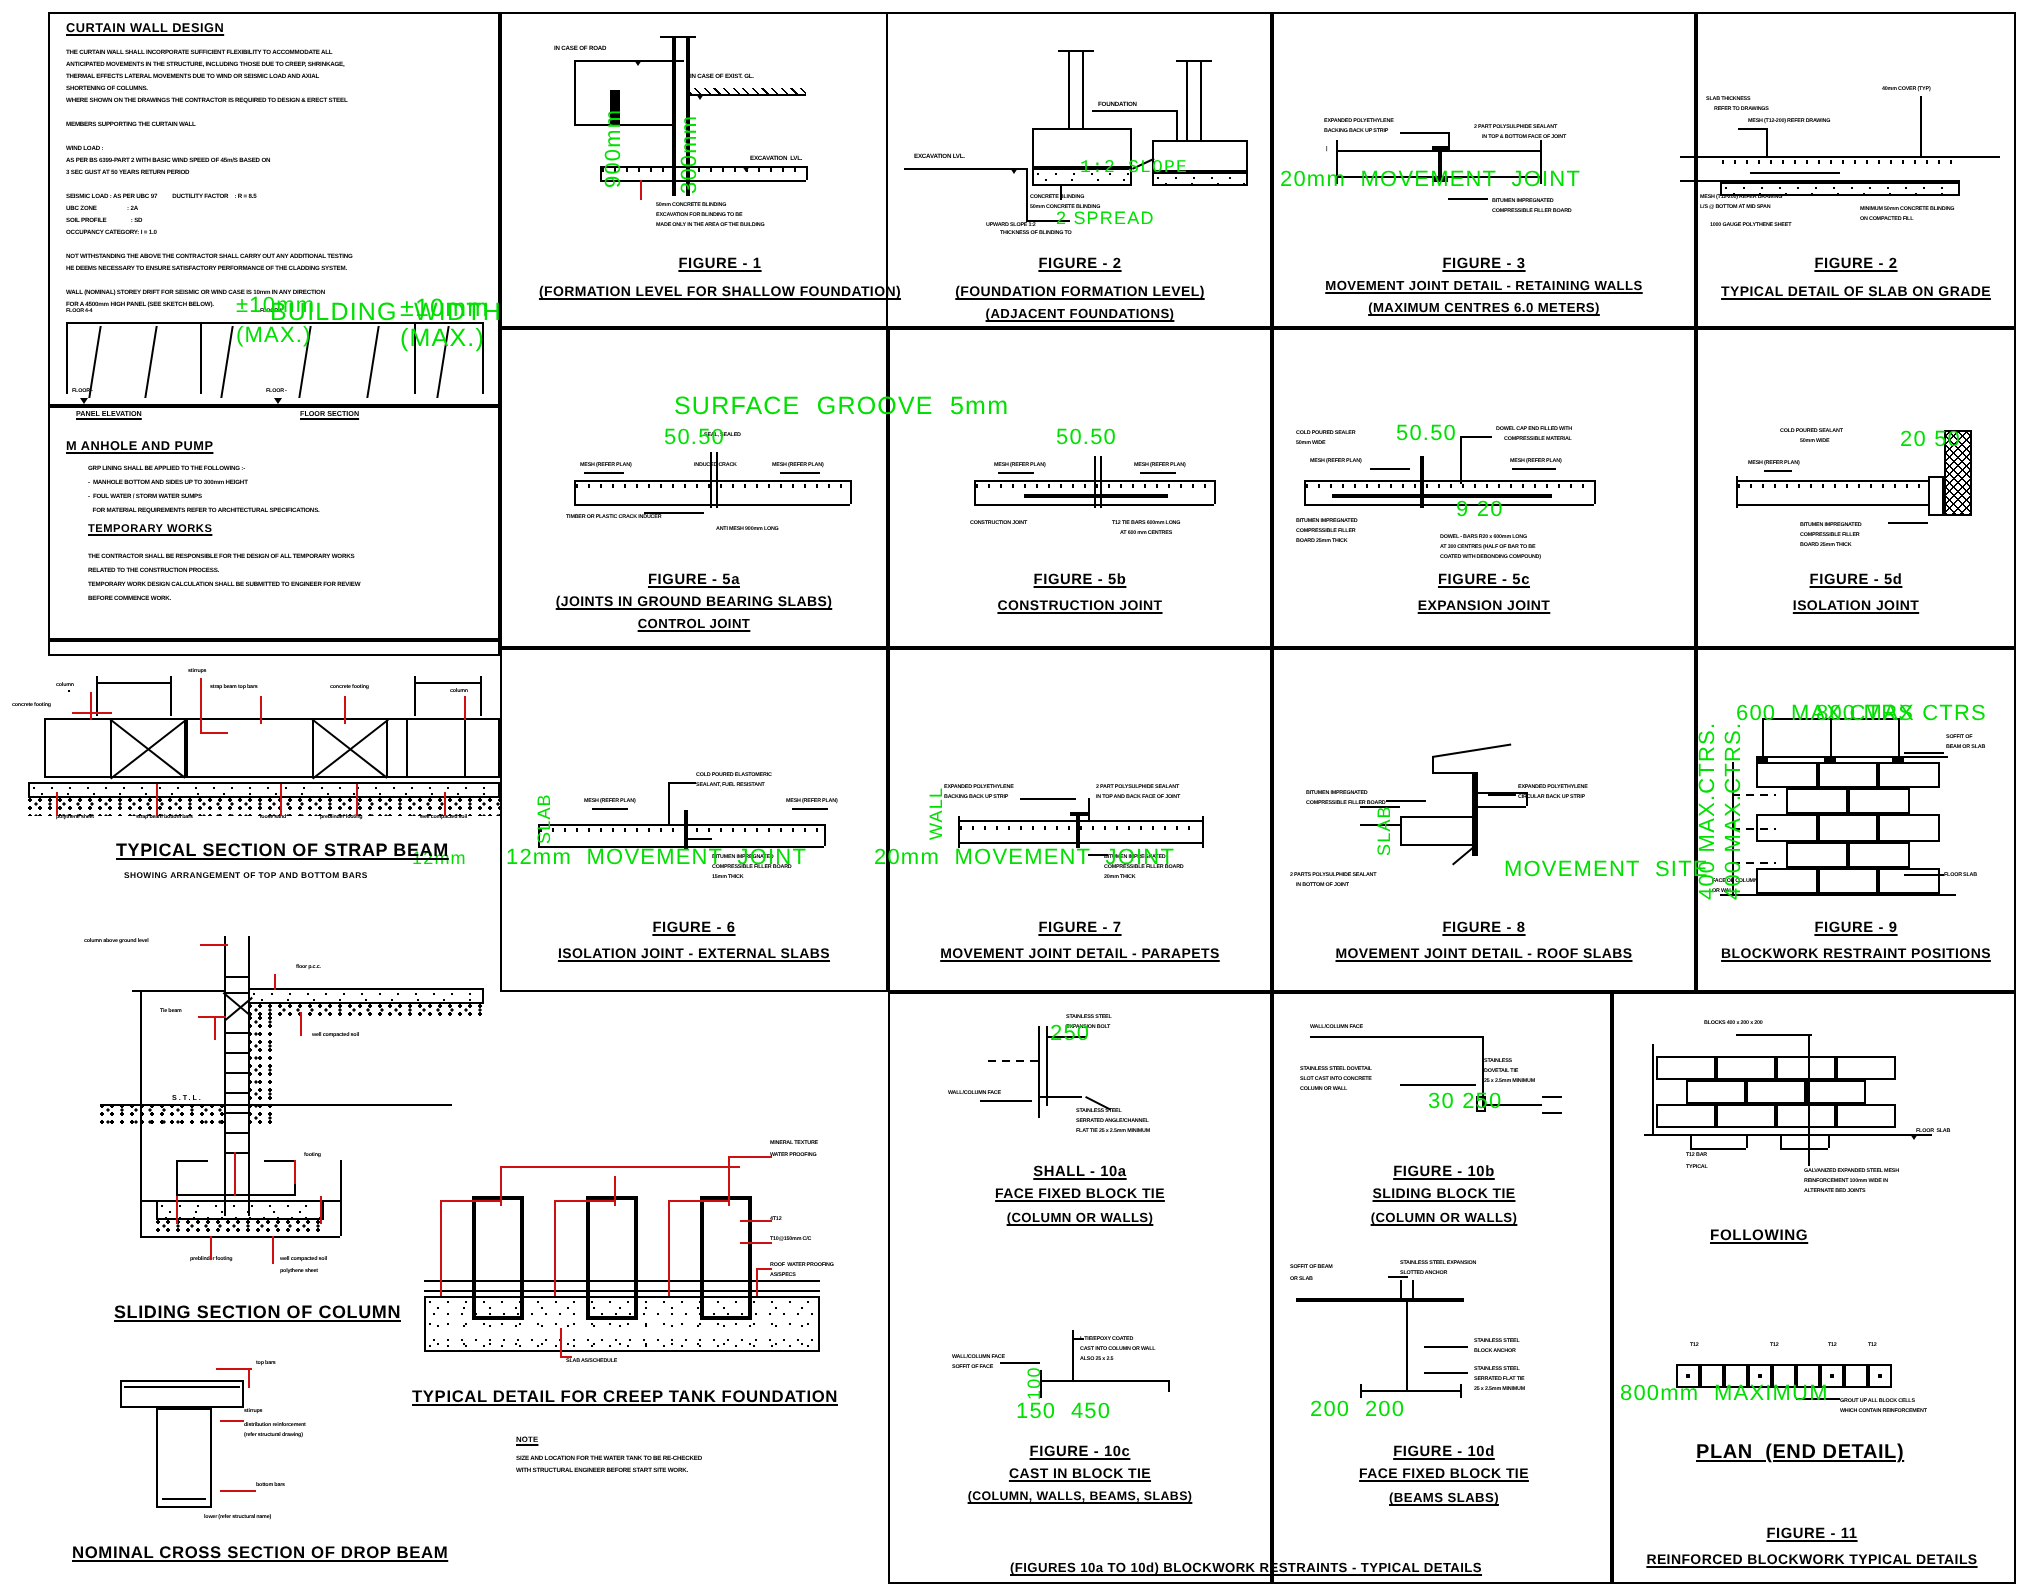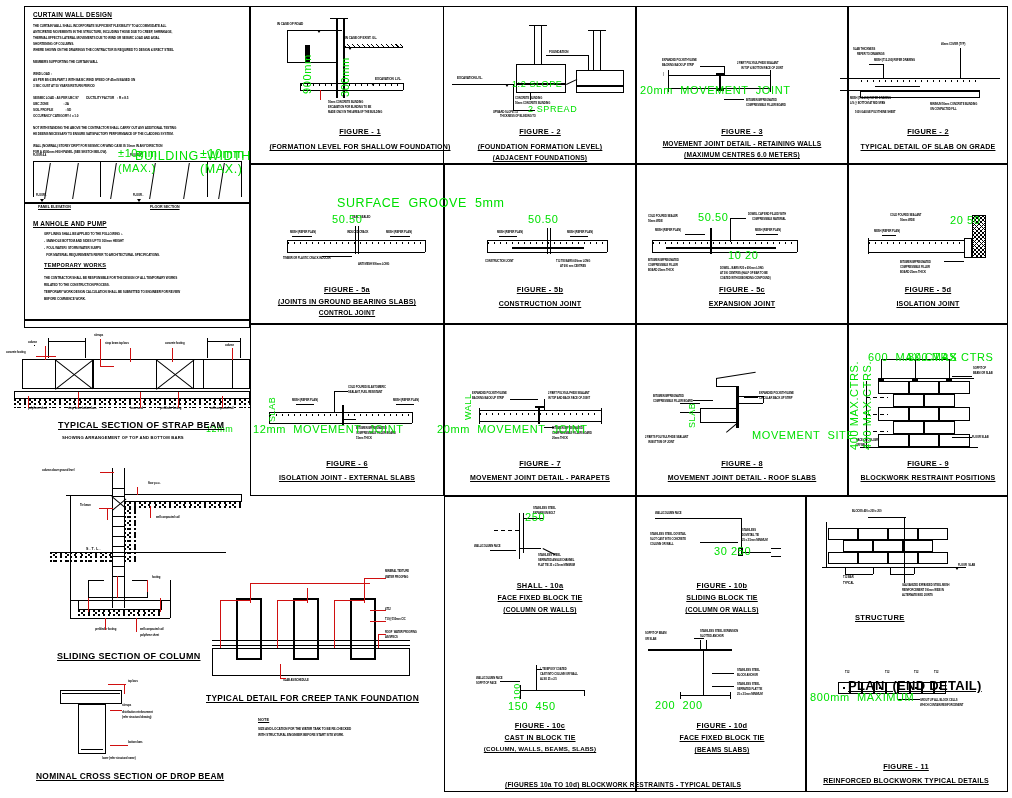--- a/index.html
+++ b/index.html
@@ -214,21 +214,21 @@
   <div class="conc" style="left:516px;top:84px;width:50px;height:9px;"></div>
   <div class="conc" style="left:576px;top:86px;width:48px;height:7px;"></div>
   <div class="ln" style="left:566px;top:84px;width:12px;height:1px;transform:rotate(-25deg);transform-origin:0 0;"></div>
   <div class="ln hl" style="left:530px;top:92px;width:34px;"></div>
   <div class="ln vl" style="left:530px;top:92px;height:8px;"></div>
   <div class="ln vl" style="left:513px;top:84px;height:26px;"></div>
   <div class="ln hl" style="left:513px;top:110px;width:22px;"></div>
   <div class="ln hl" style="left:546px;top:55px;width:42px;"></div>
   <div class="ln vl" style="left:588px;top:55px;height:15px;"></div>
 
-  <div class="grn sm" style="left:512px;top:80px;">1:2 SLOPE</div>
+  <div class="grn sm" style="left:540px;top:80px;font-family:Liberation Mono, monospace;">1:2 SLOPE</div>
   <div class="grn sm" style="left:528px;top:105px;">2 SPREAD</div>
 
   <div class="t figno ctr" style="left:540px;top:128px;width:160px;">FIGURE - 2</div>
   <div class="t figttl ctr" style="left:540px;top:143px;width:190px;">(FOUNDATION FORMATION LEVEL)</div>
   <div class="t figsub ctr" style="left:540px;top:154px;width:190px;">(ADJACENT FOUNDATIONS)</div>
 
   <div class="t xtiny" style="left:662px;top:60px;">EXPANDED POLYETHYLENE</div>
   <div class="t xtiny" style="left:662px;top:65px;">BACKING BACK UP STRIP</div>
   <div class="t xtiny" style="left:737px;top:63px;">2 PART POLYSULPHIDE SEALANT</div>
   <div class="t xtiny" style="left:741px;top:68px;">IN TOP &amp; BOTTOM FACE OF JOINT</div>
@@ -345,21 +345,21 @@
   <div class="ln vl" style="left:797px;top:240px;height:12px;"></div>
   <div class="dotrow" style="left:653px;top:242px;width:143px;"></div>
   <div class="fill" style="left:666px;top:247px;width:110px;height:2.2px;"></div>
   <div class="ln vl" style="left:710px;top:228px;height:26px;width:2.2px;"></div>
   <div class="ln hl" style="left:685px;top:234px;width:20px;"></div>
   <div class="ln hl" style="left:756px;top:234px;width:22px;"></div>
   <div class="ln hl" style="left:730px;top:218px;width:16px;"></div>
   <div class="ln vl" style="left:730px;top:218px;height:24px;"></div>
 
   <div class="grn" style="left:698px;top:212px;">50.50</div>
-  <div class="grn" style="left:728px;top:250px;">10 20</div>
+  <div class="grn" style="left:728px;top:250px;">9 20</div>
 
   <div class="t figno ctr" style="left:742px;top:286px;width:160px;">FIGURE - 5c</div>
   <div class="t figttl ctr" style="left:742px;top:300px;width:190px;">EXPANSION JOINT</div>
 
   <div class="t xtiny" style="left:890px;top:215px;">COLD POURED SEALANT</div>
   <div class="t xtiny" style="left:900px;top:220px;">50mm WIDE</div>
   <div class="t xtiny" style="left:874px;top:231px;">MESH (REFER PLAN)</div>
   <div class="t xtiny" style="left:900px;top:262px;">BITUMEN IMPREGNATED</div>
   <div class="t xtiny" style="left:900px;top:267px;">COMPRESSIBLE FILLER</div>
   <div class="t xtiny" style="left:900px;top:272px;">BOARD 25mm THICK</div>
@@ -624,21 +624,21 @@
   <div class="ln vl" style="left:826px;top:522px;height:46px;"></div>
   <div class="ln hl" style="left:845px;top:574px;width:28px;"></div>
   <div class="ln vl" style="left:845px;top:568px;height:6px;"></div>
   <div class="ln vl" style="left:873px;top:568px;height:6px;"></div>
   <div class="ln hl" style="left:890px;top:574px;width:24px;"></div>
   <div class="ln vl" style="left:890px;top:568px;height:6px;"></div>
   <div class="ln vl" style="left:914px;top:568px;height:6px;"></div>
   <div class="ln vl" style="left:904px;top:517px;height:66px;"></div>
   <div class="ln hl" style="left:868px;top:517px;width:38px;"></div>
 
-  <div class="t secttl" style="left:855px;top:614px;font-size:7.6px;">STRUCTURE</div>
+  <div class="t secttl" style="left:855px;top:614px;font-size:7.6px;">FOLLOWING</div>
 
   <div id="fig11plan" style="position:absolute;left:838px;top:682px;width:108px;height:12px;">
       <div class="rect" style="left: 0px; top: 0px; width: 12px; height: 12px;"></div>
       <div class="fill" style="left: 5px; top: 5px; width: 2px; height: 2px;"></div>
       <div class="rect" style="left: 12px; top: 0px; width: 12px; height: 12px;"></div>
       <div class="rect" style="left: 24px; top: 0px; width: 12px; height: 12px;"></div>
       <div class="rect" style="left: 36px; top: 0px; width: 12px; height: 12px;"></div>
       <div class="fill" style="left: 41px; top: 5px; width: 2px; height: 2px;"></div>
       <div class="rect" style="left: 48px; top: 0px; width: 12px; height: 12px;"></div>
       <div class="rect" style="left: 60px; top: 0px; width: 12px; height: 12px;"></div>
@@ -651,21 +651,21 @@
   <div class="t xtiny" style="left:845px;top:672px;">T12</div>
   <div class="t xtiny" style="left:885px;top:672px;">T12</div>
   <div class="t xtiny" style="left:914px;top:672px;">T12</div>
   <div class="t xtiny" style="left:934px;top:672px;">T12</div>
   <div class="t xtiny" style="left:920px;top:700px;">GROUT UP ALL BLOCK CELLS</div>
   <div class="t xtiny" style="left:920px;top:705px;">WHICH CONTAIN REINFORCEMENT</div>
   <div class="ln hl" style="left:898px;top:699px;width:22px;"></div>
 
   <div class="grn" style="left:810px;top:692px;">800mm  MAXIMUM</div>
 
-  <div class="t secttl" style="left:848px;top:679px;font-size:13px;">PLAN  (END DETAIL)</div>
+  <div class="t secttl" style="left:848px;top:722px;font-size:10px;">PLAN  (END DETAIL)</div>
   <div class="t figno ctr" style="left:906px;top:763px;width:160px;">FIGURE - 11</div>
   <div class="t figttl ctr" style="left:906px;top:777px;width:200px;">REINFORCED BLOCKWORK TYPICAL DETAILS</div>
 
   <div class="t xtiny" style="left:28px;top:342px;">column</div>
   <div class="t xtiny" style="left:6px;top:352px;">concrete footing</div>
   <div class="t xtiny" style="left:94px;top:335px;">stirrups</div>
   <div class="t xtiny" style="left:105px;top:343px;">strap beam top bars</div>
   <div class="t xtiny" style="left:165px;top:343px;">concrete footing</div>
   <div class="t xtiny" style="left:225px;top:345px;">column</div>
   <div class="t xtiny" style="left:28px;top:408px;">polythene sheet</div>

